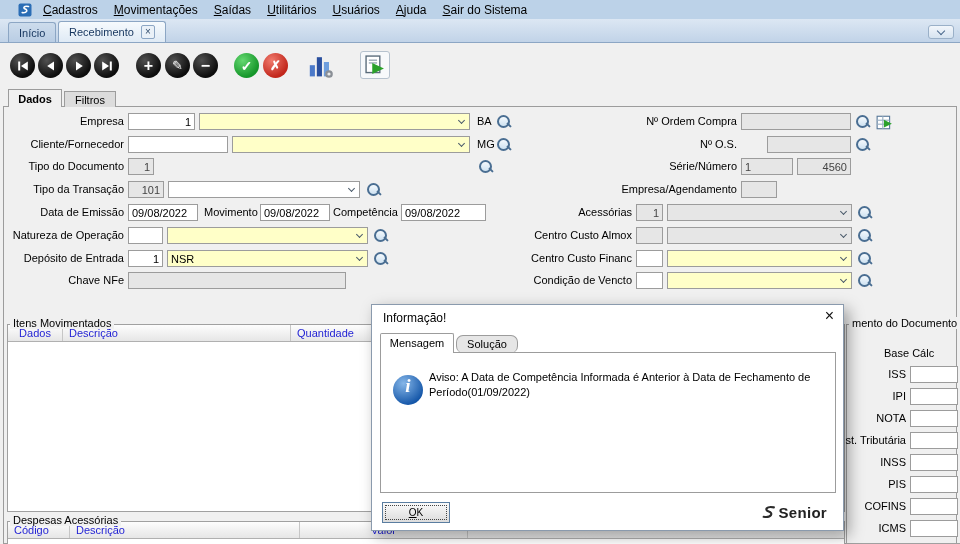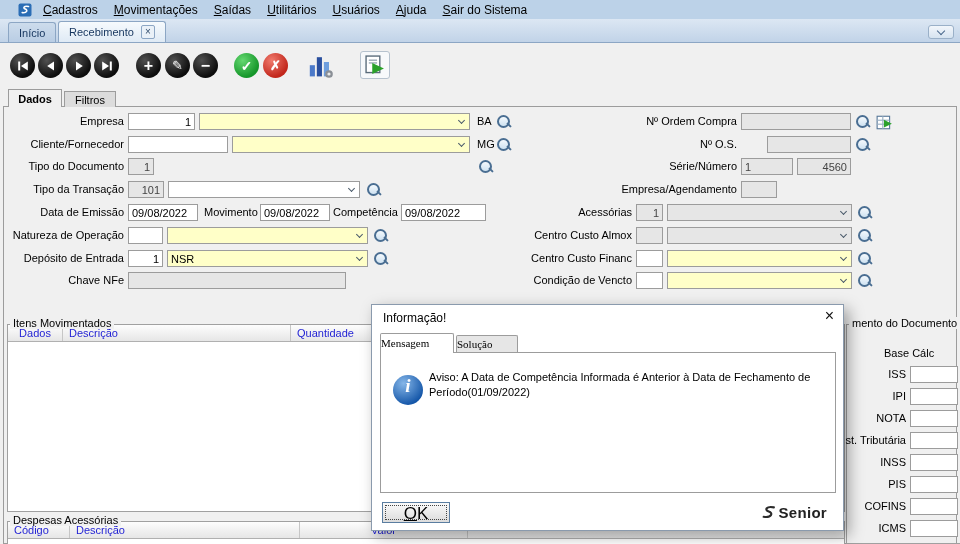--- a/index.html
+++ b/index.html
@@ -52,27 +52,27 @@
   .gtitle{position:absolute;background:#f0f0f0;padding:0 3px;white-space:nowrap;z-index:3;}
   .ghead{position:absolute;left:0;top:0;right:0;height:17px;background:linear-gradient(#fdfdfd,#e6e6e6);border-bottom:1px solid #b0b0b0;}
   .gcol{position:absolute;top:0;height:16px;line-height:16px;color:#1f1fd4;border-right:1px solid #c6c6c6;padding:0 6px;white-space:nowrap;overflow:hidden;}
   .gcol.tc{text-align:center;}
   .gbody{position:absolute;left:0;right:0;top:17px;bottom:0;background:#fff;}
 
   
   .dialog{position:absolute;left:371px;top:304px;width:473px;height:227px;background:#fff;border:1px solid #8a9aad;box-shadow:5px 5px 14px rgba(0,0,0,0.35);z-index:20;}
   .dlg-title{position:absolute;left:11px;top:6px;font-size:12px;}
   .dlg-close{position:absolute;right:9px;top:2px;font-size:16px;color:#111;line-height:18px;cursor:default;}
-  .dlg-tab{position:absolute;border:1px solid #9c9c9c;border-bottom:none;border-radius:2px 2px 0 0;text-align:left;font-family:Liberation Serif, serif;}
+  .dlg-tab{position:absolute;border:1px solid #9c9c9c;border-bottom:none;border-radius:2px 2px 0 0;text-align:center;}
   .dlg-tab.active{left:8px;top:28px;width:74px;height:20px;line-height:19px;background:#fff;z-index:3;}
-  .dlg-tab.idle{left:84px;top:30px;width:62px;height:18px;line-height:17px;background:#e6e6e6;}
+  .dlg-tab.idle{left:84px;top:30px;width:62px;height:18px;line-height:17px;background:#e6e6e6;border-radius:7px;}
   .dlg-content{position:absolute;left:8px;top:47px;width:456px;height:141px;border:1px solid #9c9c9c;background:#fff;z-index:2;}
   .info-icon{position:absolute;left:12px;top:22px;width:30px;height:30px;border-radius:50%;background:radial-gradient(circle at 35% 28%,#85b6e8,#1456a8 75%);color:#fff;text-align:center;line-height:30px;font:italic bold 19px "Liberation Serif",serif;}
   .dlg-msg{position:absolute;left:48px;top:17px;width:396px;line-height:15px;}
-  .dlg-ok{position:absolute;left:10px;top:197px;width:68px;height:21px;background:linear-gradient(#fafafa,#dcdcdc);border:1px solid #5a7da0;font-family:inherit;font-size:17px;outline:1px dotted #444;outline-offset:-4px;}
+  .dlg-ok{position:absolute;left:10px;top:197px;width:68px;height:21px;background:linear-gradient(#fafafa,#dcdcdc);border:1px solid #5a7da0;font-family:inherit;font-size:10px;outline:1px dotted #444;outline-offset:-4px;}
   .dlg-ok span{display:inline-block;}
   .dlg-ok span::first-letter{text-decoration:underline;}
   .senior{position:absolute;right:16px;top:199px;display:flex;align-items:center;gap:3px;}
   .senior-text{font-size:15px;font-weight:bold;color:#222;letter-spacing:.3px;}
 </style>
 </head>
 <body>
 
 <div id="app">
 

